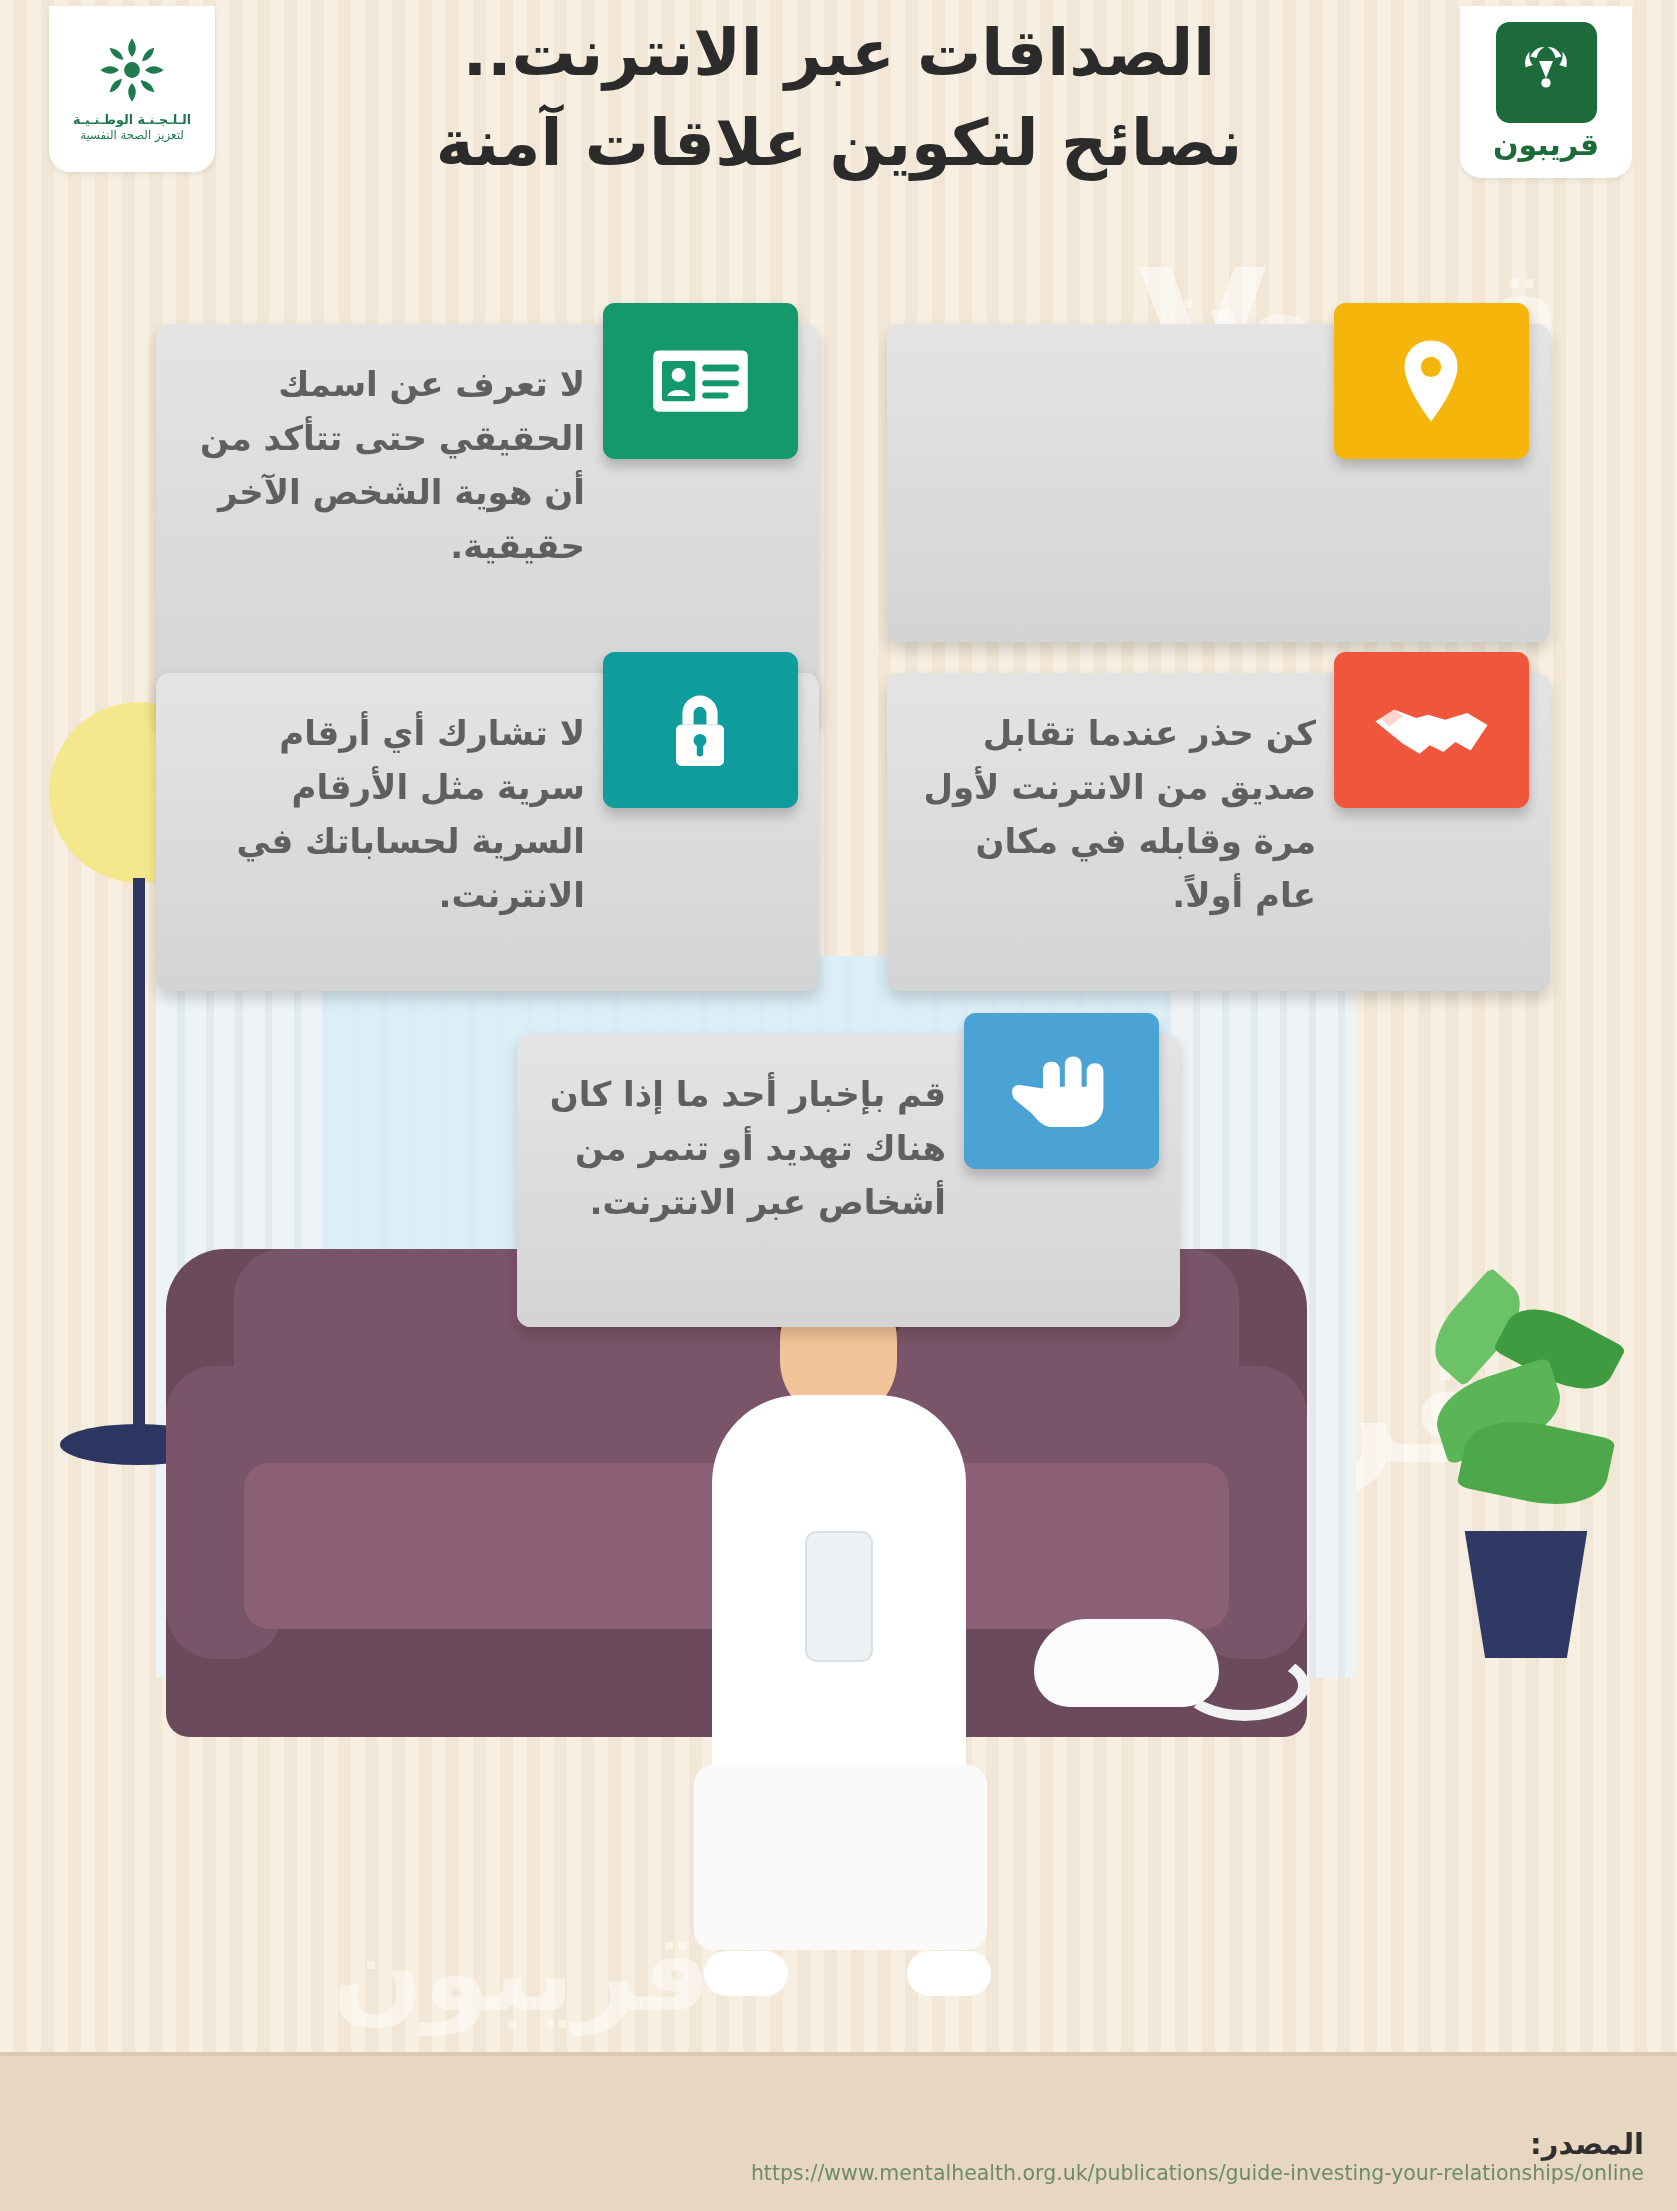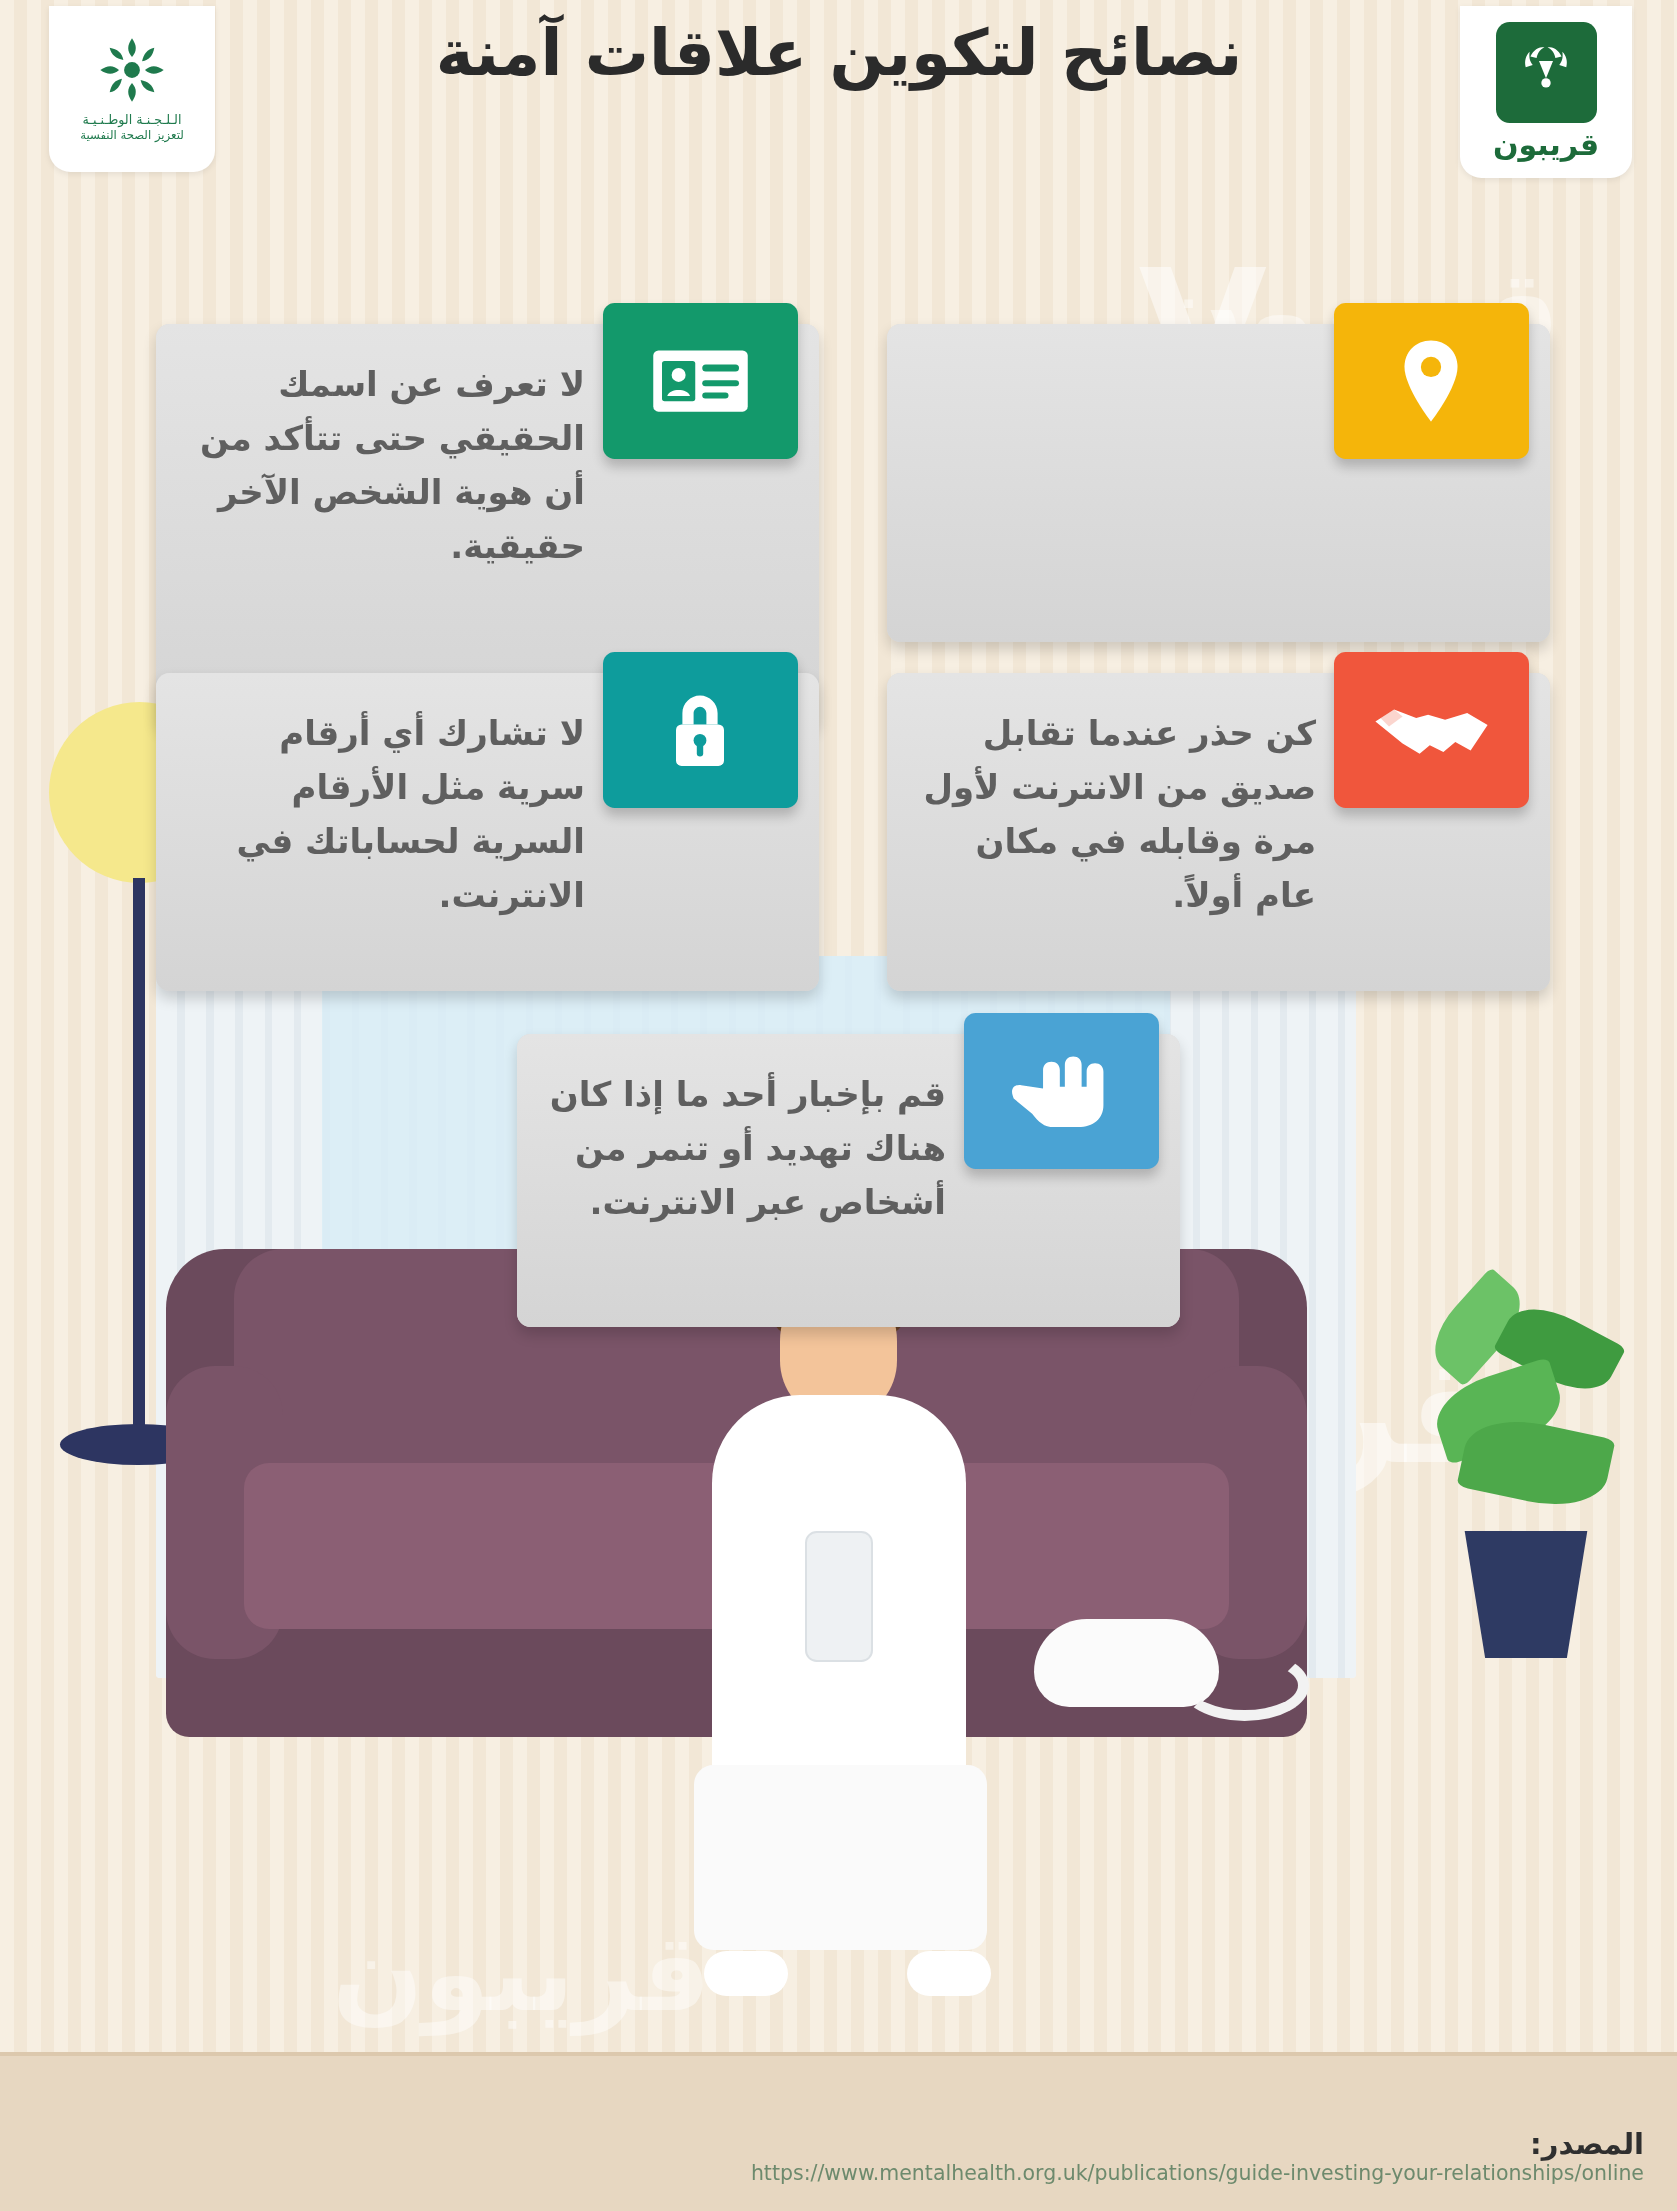--- a/index.html
+++ b/index.html
@@ -63,21 +63,21 @@
     align-items: center;
     justify-content: center;
   }
   .logo-left .mark {
     width: 72px; height: 72px;
     margin-bottom: 5.9px;
   }
   .logo-left .l1 {
     color: #1f7a4d;
     font-size: 12.7px;
-    font-weight: normal;
+    font-weight: bold;
     letter-spacing: 1px;
     line-height: 16.6px;
     text-align: center;
   }
   .logo-left .l2 {
     color: #1f7a4d;
     font-size: 11.7px;
     line-height: 15.6px;
     text-align: center;
   }
@@ -545,20 +545,21 @@
           <path d="M70 30c-4-8-10-12-18-12 6 4 9 8 10 14z"></path>
           <path d="M24 44c-2-8 0-15 5-20-1 7 0 12 4 17z"></path>
           <path d="M76 44c2-8 0-15-5-20 1 7 0 12-4 17z"></path>
         </g>
       </svg>
     </div>
     <div class="brand">قريبون</div>
   </div>
 
   <div class="title">
+    <div>الصداقات عبر الانترنت..</div>
     <div>نصائح لتكوين علاقات آمنة</div>
   </div>
 
   <div class="card" id="card-identity">
     <div class="body"></div>
     <div class="icon-box" style="background:#13996b;">
       <svg viewBox="0 0 120 90" width="105" height="80">
         <rect x="6" y="10" width="108" height="70" rx="6" fill="#ffffff"></rect>
         <rect x="16" y="22" width="38" height="46" rx="3" fill="#13996b"></rect>
         <circle cx="35" cy="38" r="8" fill="#ffffff"></circle>

